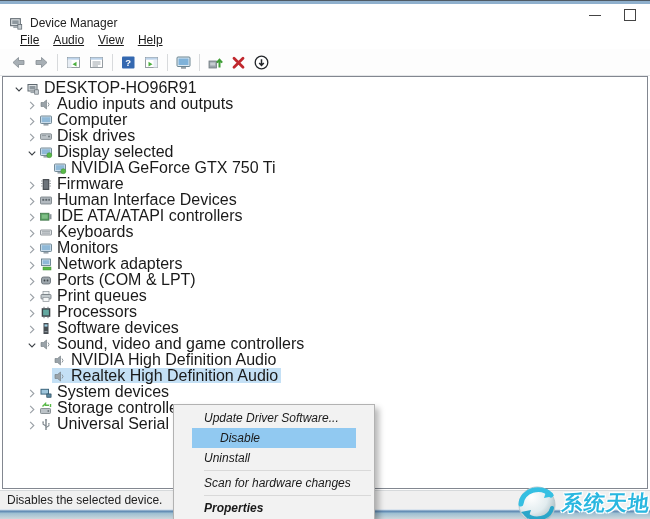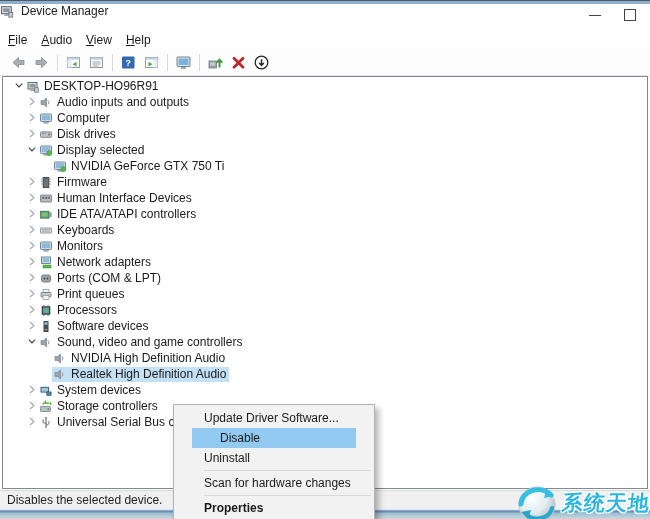--- a/index.html
+++ b/index.html
@@ -6,59 +6,59 @@
   body{
     width:650px;height:519px;position:relative;overflow:hidden;
     font-family:"Liberation Sans","DejaVu Sans",sans-serif;
     background:#ffffff;color:#1a1a1a;
     -webkit-font-smoothing:antialiased;
   }
   .accent-strip{position:absolute;left:0;top:0;right:0;height:4px;
     background:#8fb0cd;border-top:1px solid #4f5a64;box-sizing:border-box;}
   
   .titlebar{position:absolute;left:0;top:4px;right:0;height:26px;background:#fff;
-    display:flex;align-items:flex-start;}
+    display:flex;align-items:flex-end;padding-left:9px;}
   .title-icon{width:14px;height:14px;margin-right:7px;flex:0 0 auto;}
   .title-text{font-size:12px;color:#222;}
   .btn-min{position:absolute;right:49px;top:15px;width:12px;height:0;
     border-top:1px solid #444;cursor:default;}
   .btn-max{position:absolute;right:14px;top:9px;width:10px;height:10px;
     border:1px solid #444;cursor:default;}
   
   .menubar{position:absolute;left:0;top:30px;right:0;height:19px;background:#fff;
-    display:flex;align-items:center;padding-left:8px;font-size:12px;}
+    display:flex;align-items:center;padding-left:20px;font-size:12px;text-decoration:underline;}
   .mb-item{display:inline-block;margin-right:14px;cursor:default;}
   .mb-item::first-letter{text-decoration:underline;}
   
   .toolbar{position:absolute;left:0;top:49px;right:0;height:26px;background:#fdfdfd;
     display:flex;align-items:center;padding-left:7px;border-bottom:1px solid #e4e6e8;}
   .tb-icon{width:17px;height:17px;margin:0 3px;flex:0 0 auto;cursor:default;}
   .tb-sep{width:1px;height:17px;background:#d8dadc;margin:0 4px;flex:0 0 auto;}
   
   .treepanel{position:absolute;left:2px;top:76px;width:646px;height:413px;
     box-sizing:border-box;border:1px solid #828790;background:#fff;
     padding-top:2px;overflow:hidden;}
-  .tree-row{height:16px;display:flex;align-items:flex-start;font-size:12px;white-space:nowrap;}
+  .tree-row{height:16px;display:flex;align-items:flex-end;font-size:16px;white-space:nowrap;}
   .tr-indent{flex:0 0 auto;height:1px;}
   .tr-chevron{flex:0 0 auto;width:12px;height:13px;}
   .tr-content{display:flex;align-items:center;height:15px;padding:0 3px 0 1px;border-radius:0;}
   .tr-content.selected{background:#c4e0f5;}
   .tr-icon{flex:0 0 auto;width:14px;height:13px;margin-right:4px;}
   .tr-label{line-height:15px;}
   
   .statusbar{position:absolute;left:0;top:490px;right:0;height:19px;background:#f0f0f0;
     border-top:1px solid #d6d9db;box-sizing:border-box;font-size:12px;line-height:18px;
     padding-left:7px;color:#222;}
   .bottomband{position:absolute;left:0;top:509px;right:0;height:10px;
     background:linear-gradient(180deg,#ffffff 0%,#5c87b2 22%,#9fc0d2 45%,#cdd7dc 100%);}
   
   .ctxmenu{position:absolute;left:173px;top:404px;width:202px;box-sizing:border-box;
     background:#f2f2f2;border:1px solid #b2b2b2;box-shadow:4px 4px 6px rgba(0,0,0,.28);
     padding:3px 0 2px 0;z-index:10;}
-  .cm-item{height:20px;line-height:20px;font-size:12px;padding-left:30px;cursor:default;}
+  .cm-item{height:20px;line-height:20px;font-size:12px;padding-left:30px;cursor:default;font-style:italic;}
   .cm-item.highlighted{background:#91c9f1;margin:0 18px;padding-left:28px;}
   .cm-item.bold{font-weight:bold;}
   .cm-sep{height:1px;background:#d9d9d9;margin:2px 3px 2px 30px;}
   
   .watermark{position:absolute;right:0px;bottom:-7px;display:flex;align-items:center;
     z-index:30;pointer-events:none;}
   .wm-globe{width:46px;height:46px;margin-right:2px;}
   .wm-text{font-size:21px;font-weight:bold;color:#29b7e0;letter-spacing:1px;
     text-shadow:-1px -1px 0 #fff,1px -1px 0 #fff,-1px 1px 0 #fff,1px 1px 0 #fff,0 0 3px #fff;
     transform:skewX(-6deg);}

